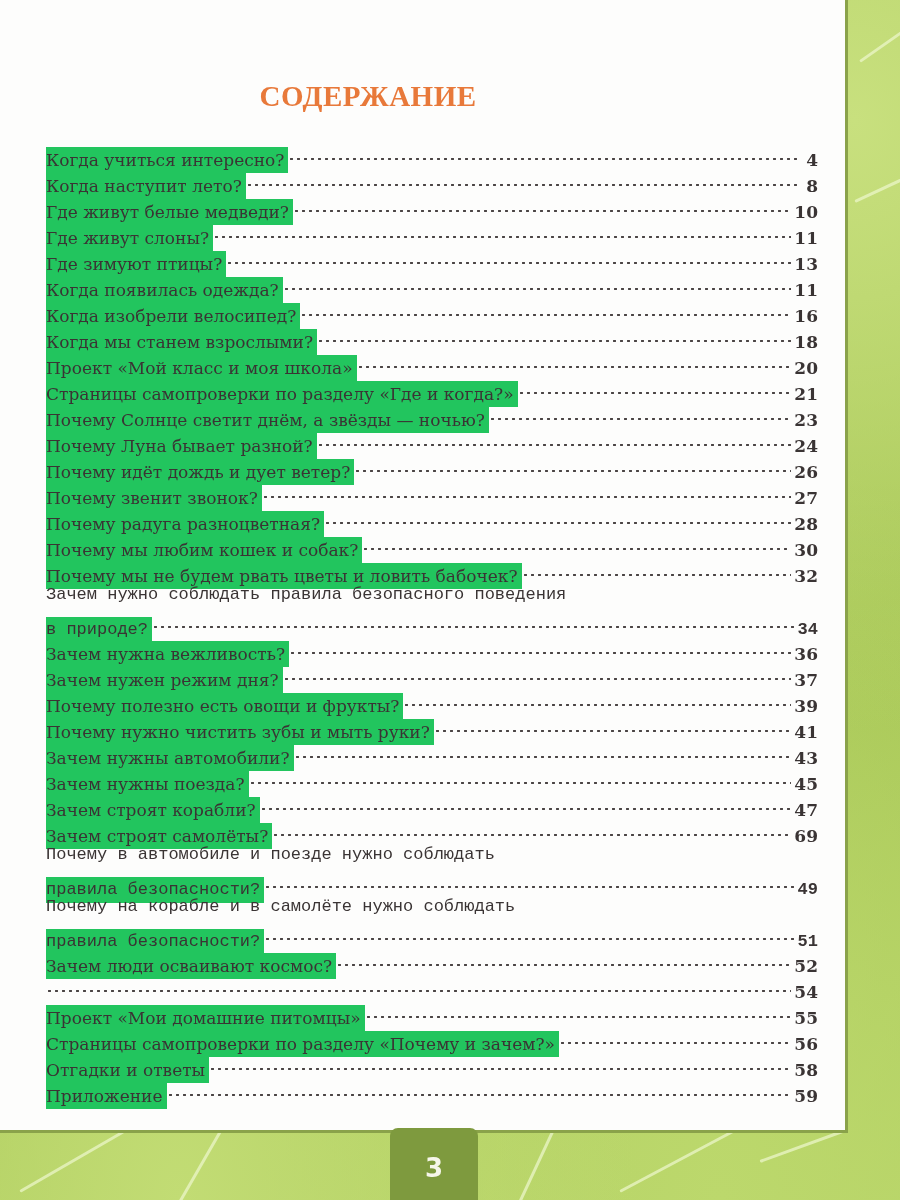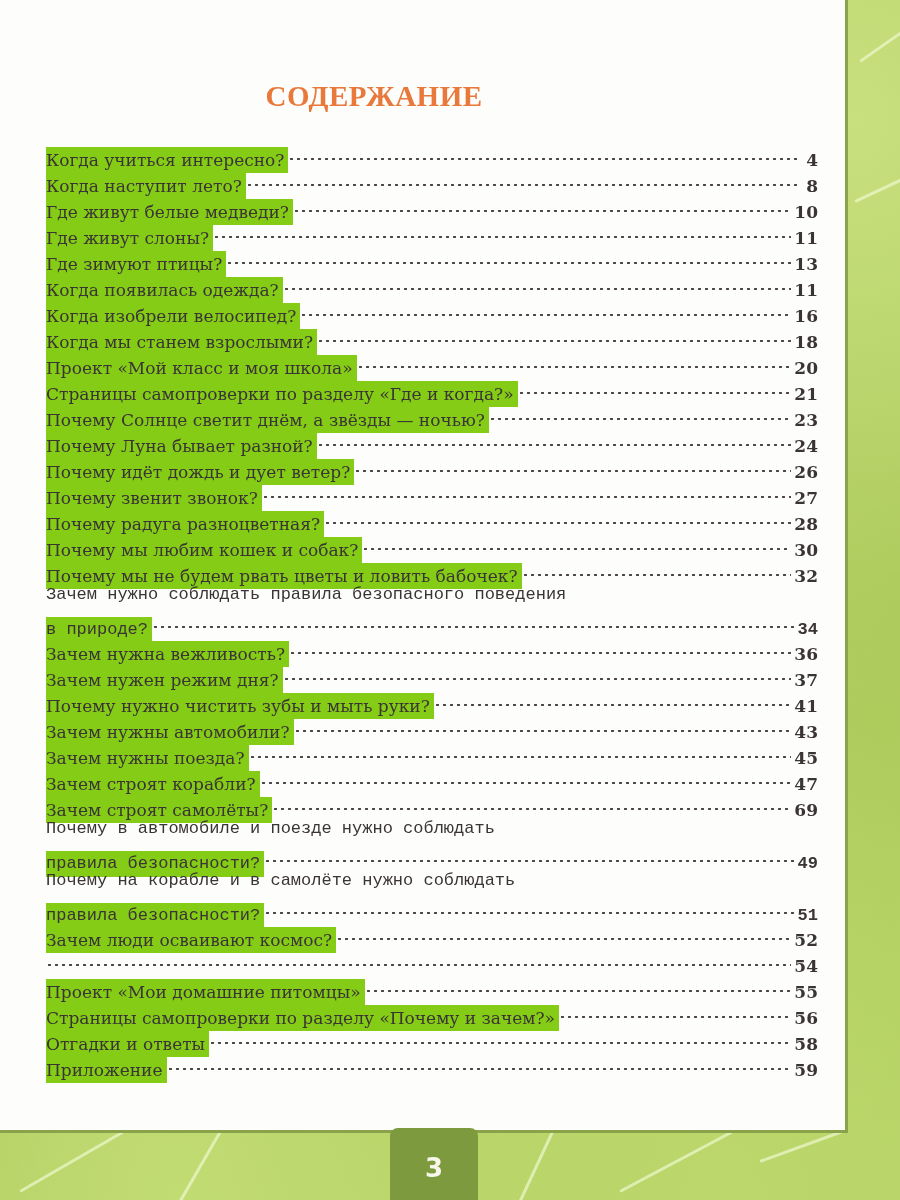--- a/index.html
+++ b/index.html
@@ -18,32 +18,32 @@
   }
   .vein { position:absolute; background:rgba(235,245,200,0.75); height:3px; border-radius:2px; transform-origin:left center; }
   .page {
     position:absolute; left:0; top:0; width:848px; height:1133px;
     background:#fdfdfc;
     border-right:3px solid #8aa24a;
     border-bottom:3px solid #8aa24a;
     box-sizing:border-box;
   }
   .title {
-    position:absolute; left:14px; width:720px; top:80px; text-align:center;
+    position:absolute; left:8px; width:720px; top:80px; text-align:center;
     color:#e8793a; font-weight:bold; font-size:29px; letter-spacing:0.5px;
     font-family:"Liberation Serif", "DejaVu Serif", serif;
   }
   .toc { position:absolute; left:46px; top:140px; width:772px; }
   .row { position:relative; height:26px; font-size:17px; color:#3a3434; line-height:26px; }
   .row.two { height:52px;font-family:Liberation Mono, monospace; }
   .row .t1 { position:absolute; left:0; top:0; white-space:nowrap; }
   .line { display:flex; align-items:baseline; height:26px; position:absolute; left:0; right:0; }
   .row.two .line { top:26px; }
   .row .line.only { top:0; }
-  .lbl { white-space:nowrap; background:#84cc16; padding-right:4px; }
+  .lbl { white-space:nowrap; background:#22c55e; padding-right:4px; }
   .dots {
     flex:1; height:26px;
     background-image:radial-gradient(circle, #4a4444 1.1px, transparent 1.4px);
     background-size:7px 26px; background-position:0 6px; background-repeat:repeat-x;
   }
   .num { white-space:nowrap; padding-left:3px; font-weight:bold; color:#3a3434; min-width:18px; text-align:right; }
   .badge {
     position:absolute; left:390px; top:1128px; width:88px; height:80px;
     background:#7e9a3e; border-radius:8px 8px 0 0;
     color:#f6f6ea; font-weight:bold; font-size:26px; text-align:center; line-height:80px;
@@ -202,20 +202,27 @@
       </div>
       <div class="row">
         <div class="line only">
           <span class="lbl">Зачем нужен режим дня?</span>
           <span class="dots"></span>
           <span class="num">37</span>
         </div>
       </div>
       <div class="row">
         <div class="line only">
+          <span class="lbl">Почему полезно есть овощи и фрукты?</span>
+          <span class="dots"></span>
+          <span class="num">39</span>
+        </div>
+      </div>
+      <div class="row">
+        <div class="line only">
           <span class="lbl">Почему нужно чистить зубы и мыть руки?</span>
           <span class="dots"></span>
           <span class="num">41</span>
         </div>
       </div>
       <div class="row">
         <div class="line only">
           <span class="lbl">Зачем нужны автомобили?</span>
           <span class="dots"></span>
           <span class="num">43</span>

